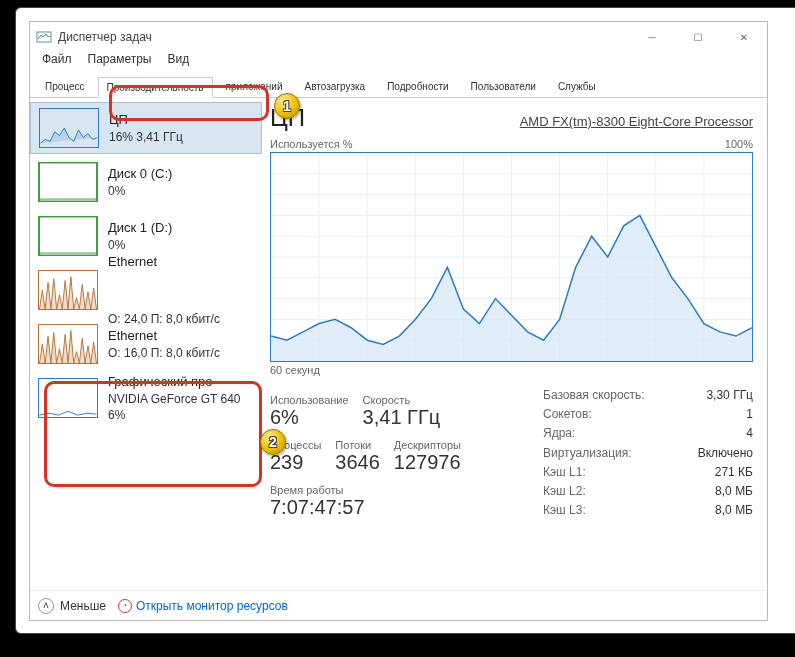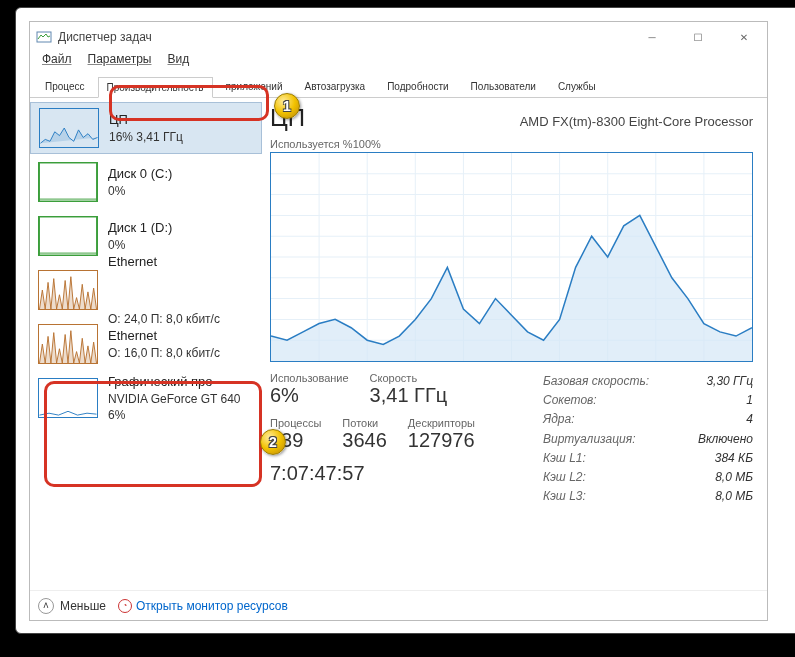--- a/index.html
+++ b/index.html
@@ -6,47 +6,47 @@
   body { width: 795px; height: 657px; background: #000; position: relative; }
   .frame { position: absolute; left: 15px; top: 7px; width: 787px; height: 627px; background: #fff; border: 1px solid #444; border-radius: 6px; overflow: hidden; }
   .window { position: absolute; left: 13px; top: 13px; width: 739px; height: 600px; background: #fff; border: 1px solid #bbb; }
   .titlebar { height: 30px; display: flex; align-items: center; padding: 0 6px; position: relative; }
   .titlebar-icon { width: 16px; height: 16px; margin-right: 6px; display: inline-block; }
   .titlebar-icon svg { width: 16px; height: 16px; }
   .titlebar-text { font-size: 12px; color: #444; }
   .win-controls { position: absolute; right: 0; top: 0; display: flex; }
   .win-btn { width: 46px; height: 30px; display: flex; align-items: center; justify-content: center; font-size: 10px; color: #666; }
   .menubar { height: 20px; display: flex; padding: 0 6px; font-size: 12px; color: #333; gap: 4px; }
-  .menu-item { padding: 0 6px; text-decoration: underline; text-decoration-color: #888; text-underline-offset: 1px; }
+  .menu-item { padding: 0 6px; text-decoration-color: #888; text-underline-offset: 1px; }
   .tabs { height: 26px; border-bottom: 1px solid #ccc; display: flex; align-items: flex-end; padding: 0 6px; font-size: 10px; gap: 4px; position: relative; }
   .tab { padding: 4px 8px; color: #333; border: 1px solid transparent; white-space: nowrap; }
   .tab.active { border-color: #ccc; border-bottom-color: #fff; background: #fff; position: relative; top: 1px; }
   .content { position: absolute; top: 76px; left: 0; right: 0; bottom: 30px; display: flex; }
   .sidebar { width: 232px; display: flex; flex-direction: column; padding-top: 4px; }
   .side-item { display: flex; align-items: center; height: 52px; padding-left: 8px; gap: 10px; margin-bottom: 2px; }
   .side-item.selected { background: #d8e6f2; border: 1px solid #a8c0d8; }
   .thumb { width: 60px; height: 40px; border: 1px solid #ccc; display: flex; align-items: flex-end; overflow: hidden; flex-shrink: 0; position: relative; }
   .thumb svg { width: 100%; height: 100%; }
   .side-text { font-size: 12px; line-height: 1.35; color: #333; }
   .side-text .name { font-size: 13px; color: #222; }
   .main { flex: 1; padding: 6px 14px 0 8px; font-size: 12px; color: #333; }
   .main-head { display: flex; justify-content: space-between; align-items: baseline; margin-bottom: 6px; }
   .main-head h1 { font-size: 24px; font-weight: 400; color: #222; }
-  .main-head .proc { font-size: 13px; color: #444; }
-  .graph-labels { display: flex; font-size: 11px; color: #666; margin-bottom: 2px; }
+  .main-head .proc { font-size: 13px; color: #444; text-decoration: underline; }
+  .graph-labels { display: flex; justify-content: space-between; font-size: 11px; color: #666; margin-bottom: 2px; }
   .graph { height: 210px; border: 1px solid #2a7dc3; position: relative; background: #fff; margin-bottom: 2px; }
   .graph svg { width: 100%; height: 100%; position: absolute; top:0; left:0; }
   .graph-xlab { font-size: 11px; color: #666; }
   .stats { display: flex; margin-top: 10px; gap: 20px; }
   .stats-left { flex: 1; }
-  .stat-row { display: flex; gap: 21px; margin-bottom: 10px; }
+  .stat-row { display: flex; gap: 14px; margin-bottom: 10px; margin-top: 8px; }
   .stat-block .lbl { font-size: 11px; color: #666; }
   .stat-block .val-lg { font-size: 20px; color: #333; }
   .stats-right { width: 210px; font-size: 12px; }
-  .stats-right .r-row { display: flex; justify-content: space-between; line-height: 1.6; font-style: italic; }
+  .stats-right .r-row { display: flex; justify-content: space-between; line-height: 1.6; }
   .stats-right .r-row .k { color: #666; }
   .footer { position: absolute; bottom: 0; left: 0; right: 0; height: 30px; display: flex; align-items: center; padding: 0 8px; font-size: 12px; border-top: 1px solid #eee; gap: 12px; }
   .footer .toggle { display: flex; align-items: center; gap: 6px; color: #333; }
   .footer .chev { width: 16px; height: 16px; border: 1px solid #999; border-radius: 50%; display: flex; align-items: center; justify-content: center; font-size: 10px; }
   .footer .rm { color: #0066cc; display: flex; align-items: center; gap: 4px; }
   .footer .rm-ico { width: 14px; height: 14px; border: 1px solid #c33; border-radius: 50%; color: #c33; display:flex; align-items:center; justify-content:center; font-size: 8px; }
   .callout-box { position: absolute; border: 3px solid #d63324; border-radius: 10px; pointer-events: none; z-index: 40; }
   .callout-1-box { left: 93px; top: 77px; width: 160px; height: 36px; }
   .callout-2-box { left: 28px; top: 373px; width: 218px; height: 106px; }
   .badge { position: absolute; width: 26px; height: 26px; border-radius: 50%; background: radial-gradient(circle at 35% 30%, #ffeb99 0%, #f2c200 50%, #b8860b 100%); border: 1px solid #997a00; display:flex; align-items:center; justify-content:center; font-weight: bold; color:#fff; font-size: 14px; z-index: 50; text-shadow: -1px -1px 0 #444, 1px -1px 0 #444, -1px 1px 0 #444, 1px 1px 0 #444; box-shadow: 1px 1px 3px rgba(0,0,0,0.4); }
@@ -191,20 +191,21 @@
                 <line x1="240" y1="0" x2="240" y2="210"></line>
                 <line x1="288" y1="0" x2="288" y2="210"></line>
                 <line x1="336" y1="0" x2="336" y2="210"></line>
                 <line x1="384" y1="0" x2="384" y2="210"></line>
                 <line x1="432" y1="0" x2="432" y2="210"></line>
             </g>
             <path id="cpu-area" fill="#d4e7f6" fill-opacity="0.7" d="M0.0,184.8 L16.0,189.0 L32.0,180.6 L48.0,172.2 L64.0,168.0 L80.0,176.4 L96.0,189.0 L112.0,193.2 L128.0,184.8 L144.0,168.0 L160.0,147.0 L176.0,115.5 L192.0,157.5 L208.0,172.2 L224.0,147.0 L240.0,163.8 L256.0,180.6 L272.0,189.0 L288.0,168.0 L304.0,115.5 L320.0,84.0 L336.0,105.0 L352.0,73.5 L368.0,63.0 L384.0,94.5 L400.0,126.0 L416.0,147.0 L432.0,172.2 L448.0,180.6 L464.0,184.8 L480.0,176.4 L480,210 L0,210 Z"></path>
             <path id="cpu-line" fill="none" stroke="#2a7dc3" stroke-width="1.5" d="M0.0,184.8 L16.0,189.0 L32.0,180.6 L48.0,172.2 L64.0,168.0 L80.0,176.4 L96.0,189.0 L112.0,193.2 L128.0,184.8 L144.0,168.0 L160.0,147.0 L176.0,115.5 L192.0,157.5 L208.0,172.2 L224.0,147.0 L240.0,163.8 L256.0,180.6 L272.0,189.0 L288.0,168.0 L304.0,115.5 L320.0,84.0 L336.0,105.0 L352.0,73.5 L368.0,63.0 L384.0,94.5 L400.0,126.0 L416.0,147.0 L432.0,172.2 L448.0,180.6 L464.0,184.8 L480.0,176.4"></path>
           </svg>
         </div>
+        <div class="graph-xlab">60 секунд</div>
 
         <div class="stats">
           <div class="stats-left">
             <div class="stat-row">
               <div class="stat-block">
                 <div class="lbl">Использование</div>
                 <div class="val-lg">6%</div>
               </div>
               <div class="stat-block">
                 <div class="lbl">Скорость</div>
@@ -219,20 +220,21 @@
               <div class="stat-block">
                 <div class="lbl">Потоки</div>
                 <div class="val-lg">3646</div>
               </div>
               <div class="stat-block">
                 <div class="lbl">Дескрипторы</div>
                 <div class="val-lg">127976</div>
               </div>
             </div>
             <div class="stat-block">
+              <div class="lbl">Время работы</div>
               <div class="val-lg">7:07:47:57</div>
             </div>
           </div>
           <div class="stats-right" id="right-stats">
               <div class="r-row">
                 <span class="k">Базовая скорость:</span>
                 <span>3,30 ГГц</span>
               </div>
               <div class="r-row">
                 <span class="k">Сокетов:</span>
@@ -241,21 +243,21 @@
               <div class="r-row">
                 <span class="k">Ядра:</span>
                 <span>4</span>
               </div>
               <div class="r-row">
                 <span class="k">Виртуализация:</span>
                 <span>Включено</span>
               </div>
               <div class="r-row">
                 <span class="k">Кэш L1:</span>
-                <span>384 КБ</span>
+                <span>271 КБ</span>
               </div>
               <div class="r-row">
                 <span class="k">Кэш L2:</span>
                 <span>8,0 МБ</span>
               </div>
               <div class="r-row">
                 <span class="k">Кэш L3:</span>
                 <span>8,0 МБ</span>
               </div>
             </div>

